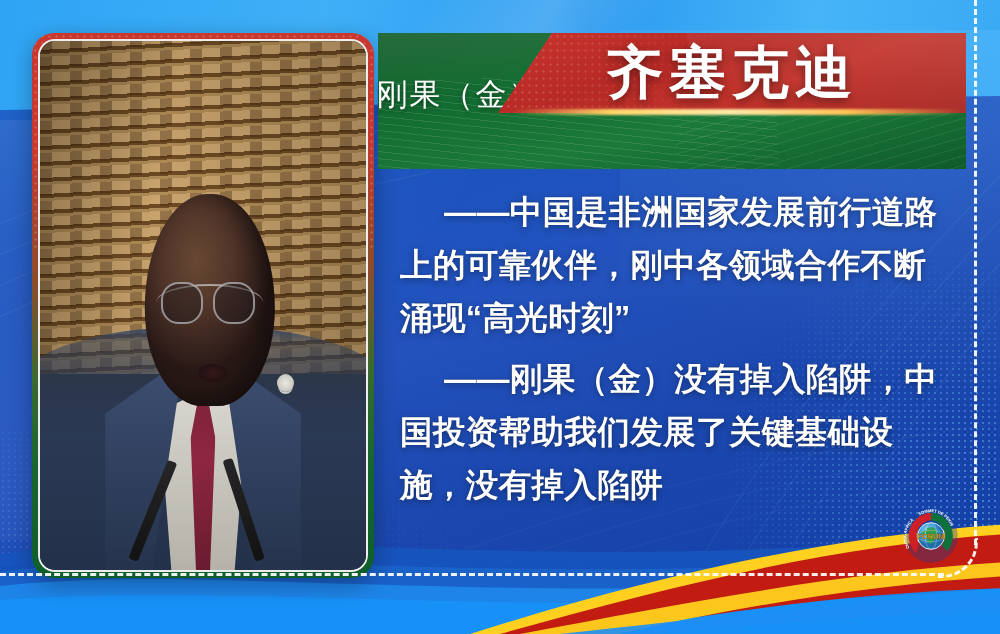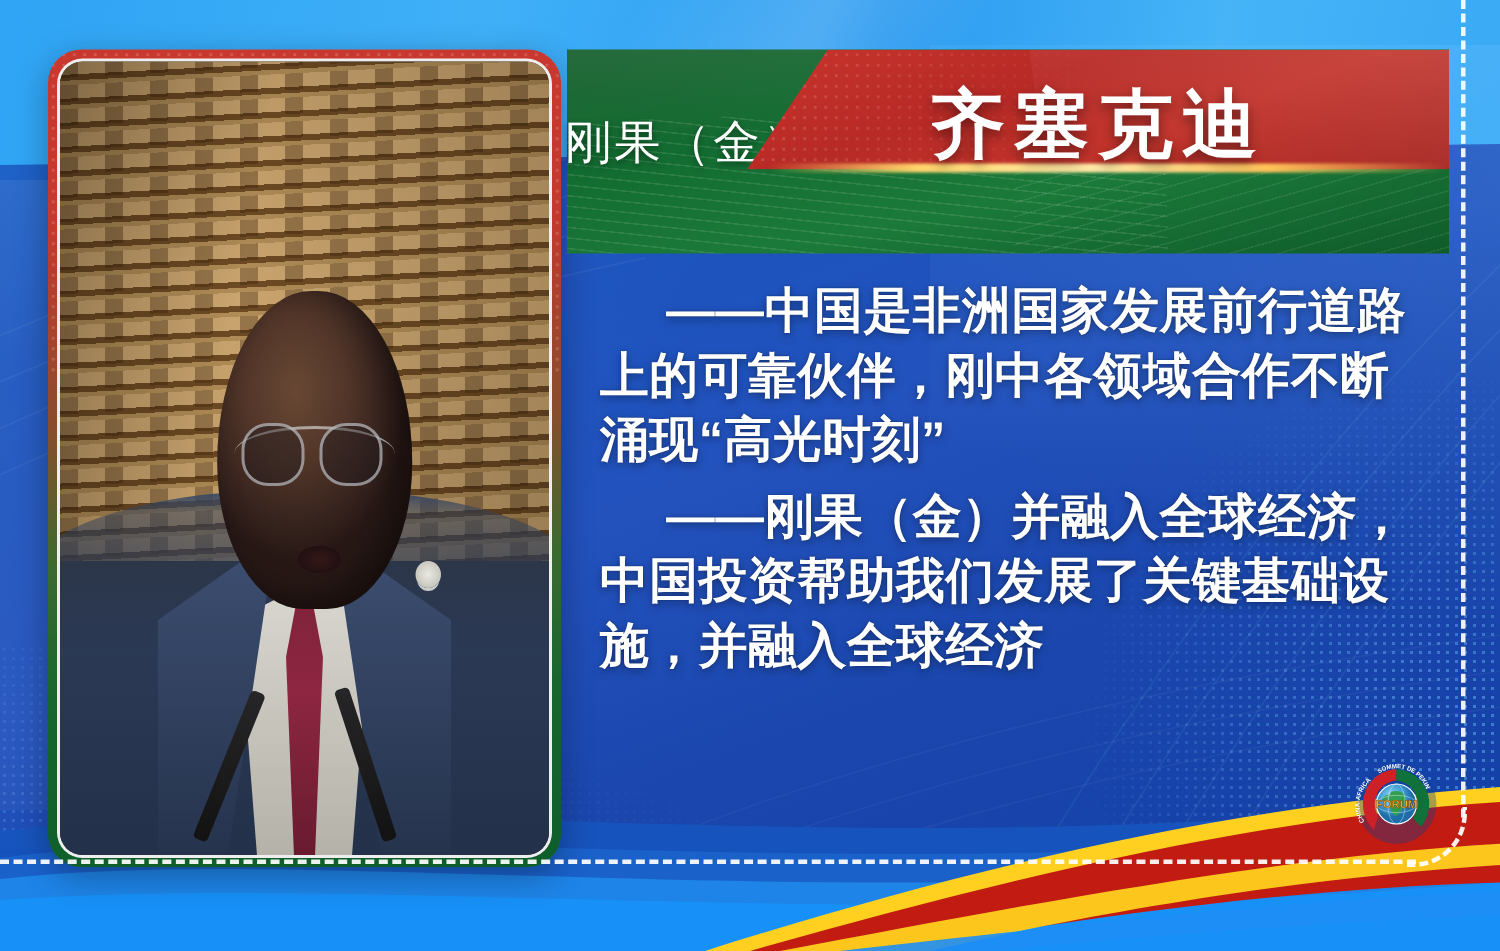--- a/index.html
+++ b/index.html
@@ -215,35 +215,35 @@
     position:absolute; right:-30px; top:-40px; width:300px; height:200px;
     background:linear-gradient(200deg, rgba(255,255,255,.16), rgba(255,255,255,0) 60%);
     transform:rotate(-8deg);
   }
   #red-glow{
     position:absolute; left:512px; top:109px; width:452px; height:6px;
     background:linear-gradient(90deg, rgba(255,190,60,0) 0%, #ffd46a 22%, #ffe9a8 48%, #ffc258 74%, rgba(255,190,60,0) 100%);
     filter:blur(1.1px);
   }
   #name{
-    position:absolute; left:498px; top:46px; width:468px; height:74px;
+    position:absolute; left:498px; top:36px; width:468px; height:74px;
     display:flex; align-items:center; justify-content:center;
-    color:#ffffff; font-size:50px; font-weight:bold; letter-spacing:6px;
+    color:#ffffff; font-size:57px; font-weight:bold; letter-spacing:6px;
     text-shadow:0 3px 8px rgba(0,0,0,.45);
   }
 
   
   #quotes{
     position:absolute; left:400px; top:186px; width:545px;
   }
   .quote{
     color:#ffffff;
     font-size:32.5px;
     font-weight:bold;
-    line-height:43px;
+    line-height:53px;
     letter-spacing:.4px;
     text-indent:44px;
     margin-bottom:8px;
     text-shadow:0 2px 6px rgba(0,0,0,.34), 0 0 1px rgba(0,0,0,.5);
   }
 
   
   #dash-h{
     position:absolute; left:0; top:573px; width:944px; height:0;
     border-top:3px dashed rgba(255,255,255,.92);
@@ -342,21 +342,21 @@
 
   <div id="red-banner">
     <div class="rb-dots"></div>
     <div class="rb-sheen"></div>
   </div>
   <div id="red-glow"></div>
   <div id="name">齐塞克迪</div>
 
   <div id="quotes">
     <div class="quote">——中国是非洲国家发展前行道路上的可靠伙伴，刚中各领域合作不断涌现“高光时刻”</div>
-    <div class="quote">——刚果（金）并融入全球经济，中国投资帮助我们发展了关键基础设施，并融入全球经济</div>
+    <div class="quote">——刚果（金）没有掉入陷阱，中国投资帮助我们发展了关键基础设施，没有掉入陷阱</div>
   </div>
 
   <div id="dash-h"></div>
   <div id="dash-v"></div>
   <div id="dash-corner"></div>
 
   <svg id="focac-logo" viewBox="0 0 100 100">
     <defs>
       <path id="arcL" d="M 16 74 A 36 36 0 0 1 22 22" fill="none"></path>
       <path id="arcR" d="M 26 18 A 36 36 0 0 1 86 46" fill="none"></path>

